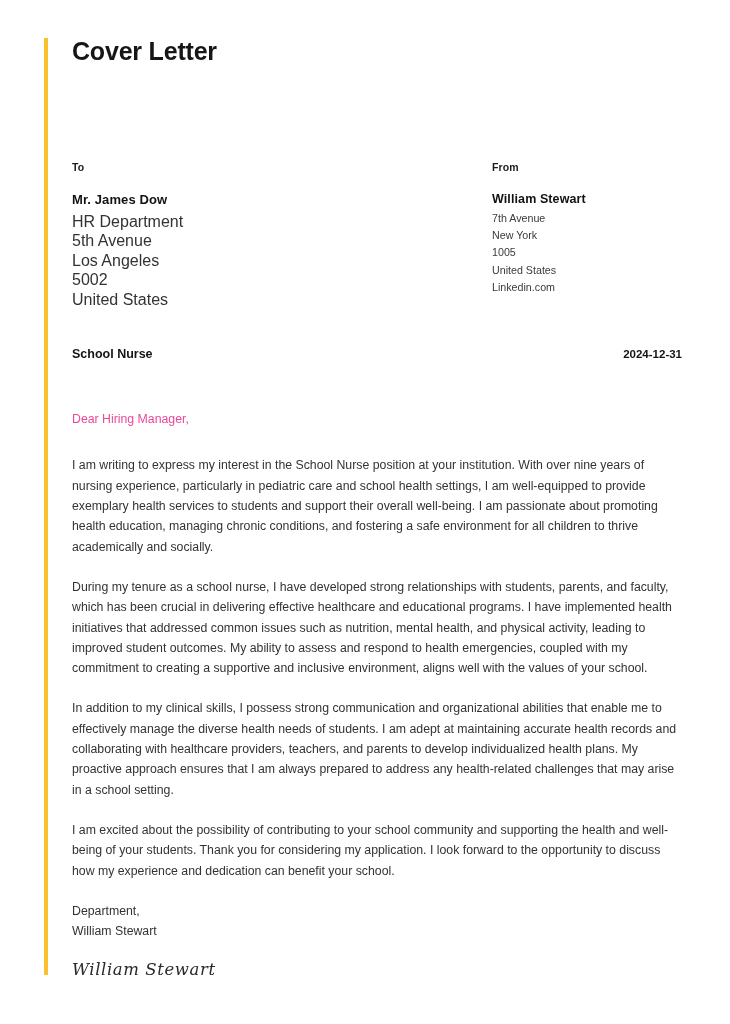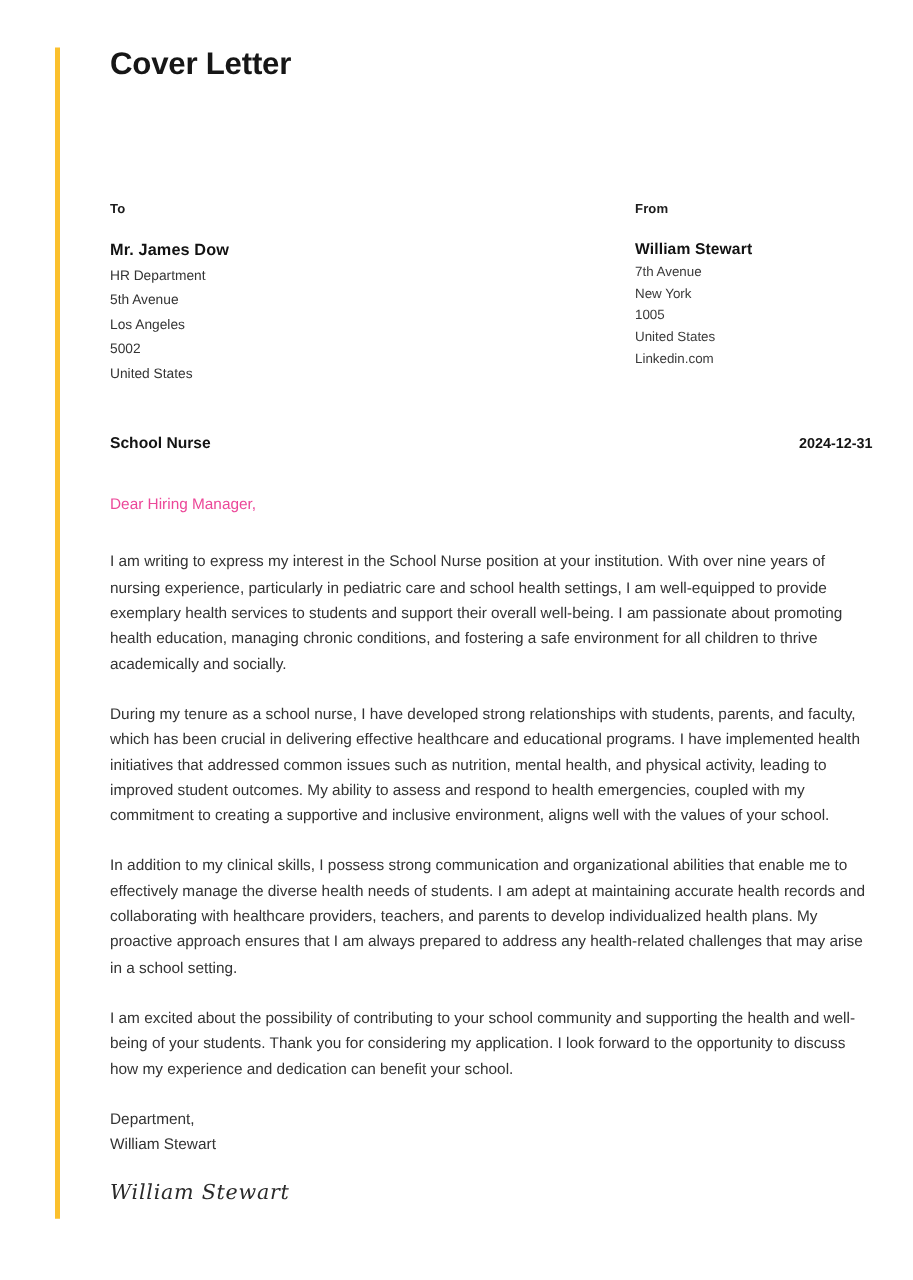--- a/index.html
+++ b/index.html
@@ -29,21 +29,21 @@
     position: absolute;
     left: 44px;
     top: 38px;
     width: 4px;
     height: 937px;
     background: #fbc02d;
   }
 
   .content {
     position: absolute;
-    left: 88px;
+    left: 72px;
     top: 38px;
     width: 610px;
   }
 
   
   .doc-title {
     font-size: 25px;
     font-weight: bold;
     letter-spacing: -0.2px;
     color: #161616;
@@ -71,21 +71,21 @@
 
   .party-name {
     font-size: 13px;
     font-weight: bold;
     color: #121212;
     margin-bottom: 5px;
     letter-spacing: 0.1px;
   }
 
   .to-line {
-    font-size: 11px;
+    font-size: 16px;
     line-height: 19.6px;
     color: #333333;
   }
 
   .from-name {
     font-size: 12.5px;
     font-weight: bold;
     color: #121212;
     margin-bottom: 4px;
     letter-spacing: 0.1px;
@@ -95,21 +95,21 @@
     font-size: 10.7px;
     line-height: 17.4px;
     color: #3a3a3a;
   }
 
   
   .subject-row {
     display: flex;
     justify-content: space-between;
     align-items: baseline;
-    margin-bottom: 32px;
+    margin-bottom: 48px;
   }
   .subject-title {
     font-size: 12.5px;
     font-weight: bold;
     color: #141414;
   }
   .subject-date {
     font-size: 11.5px;
     font-weight: bold;
     color: #141414;

